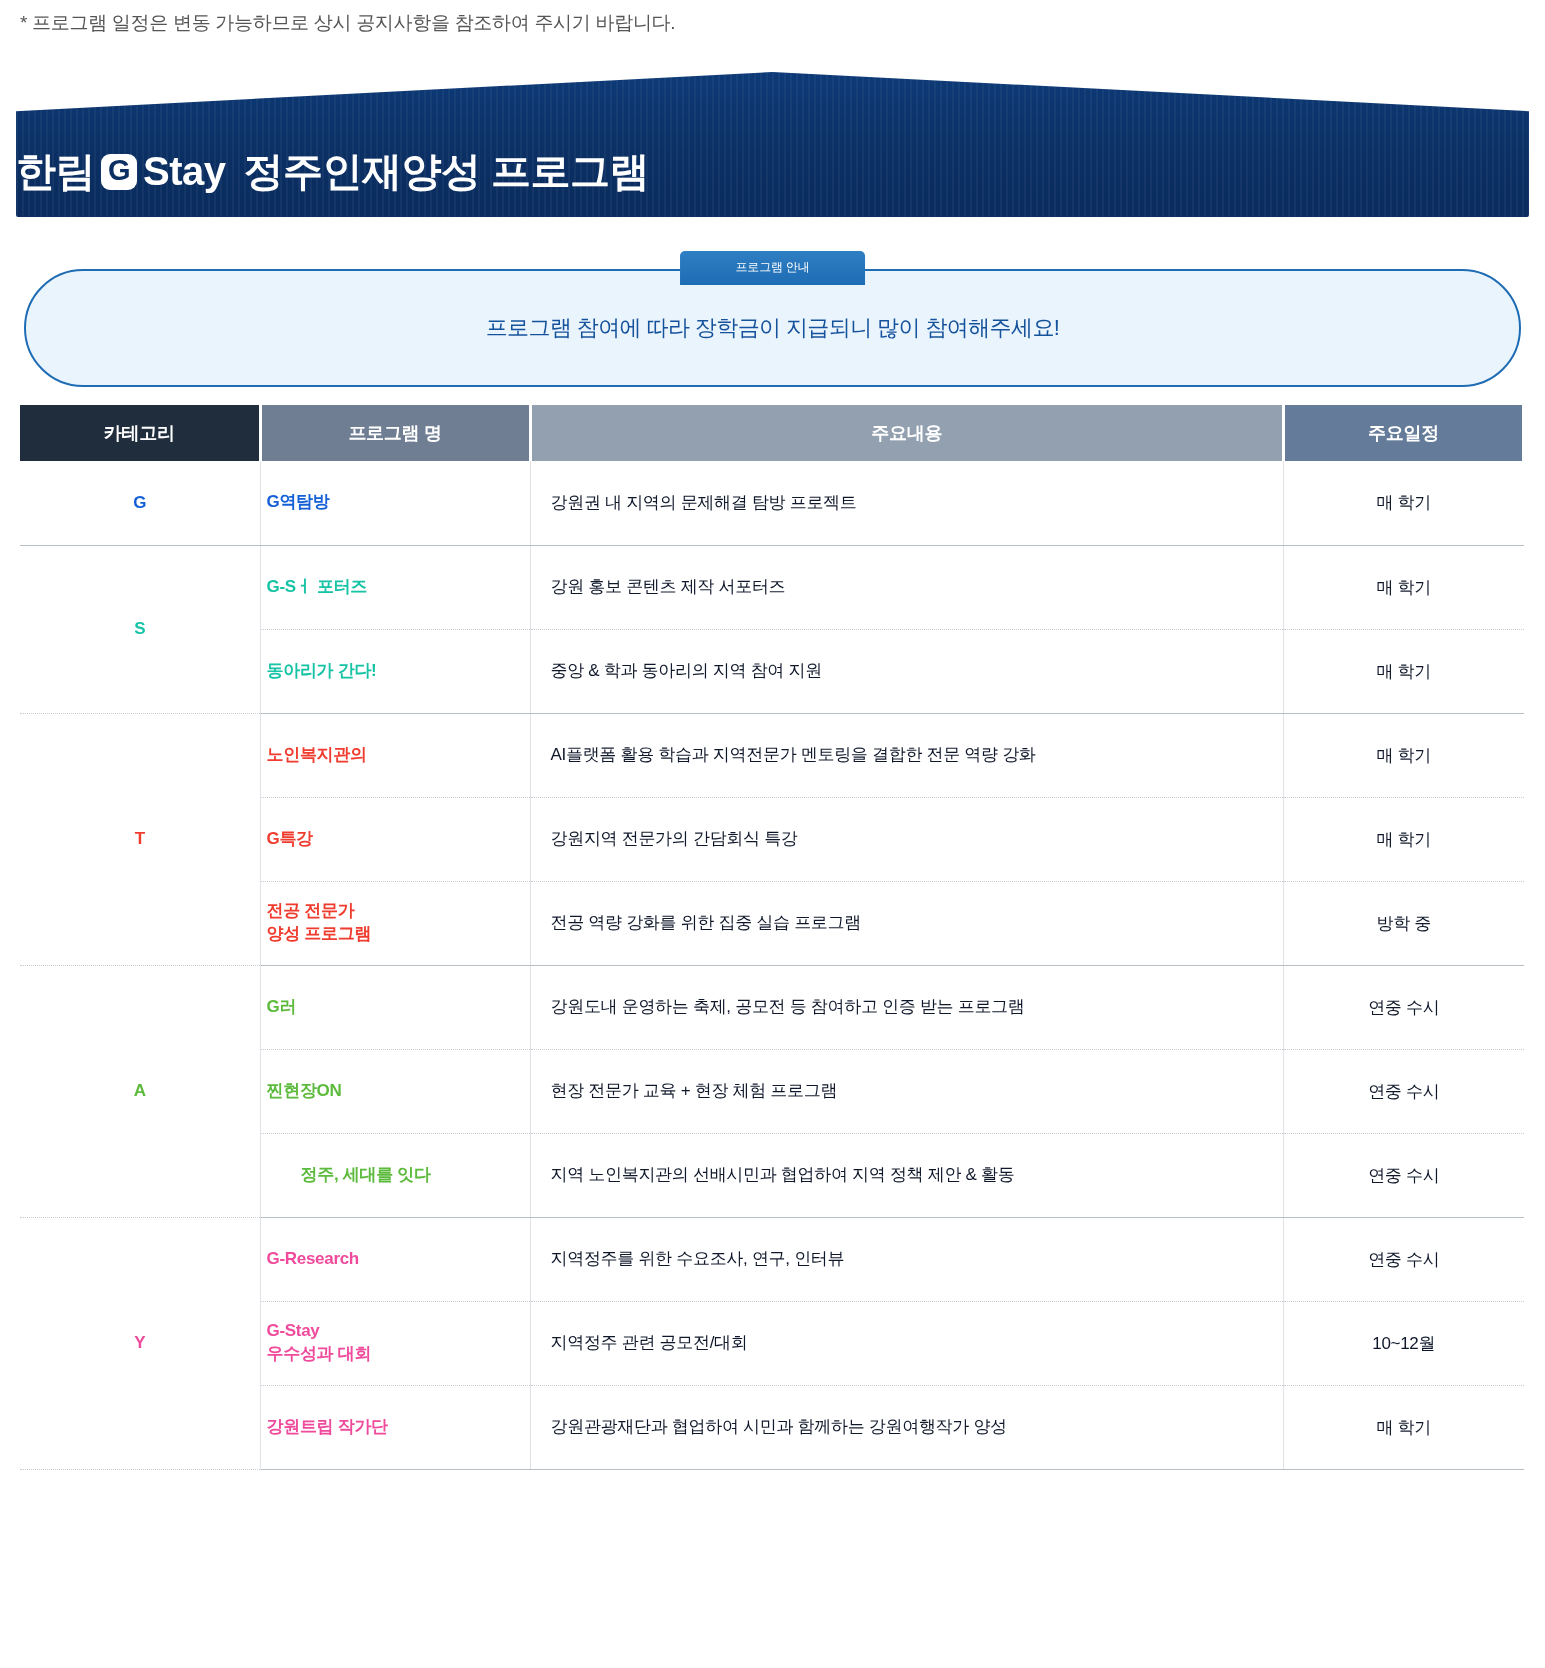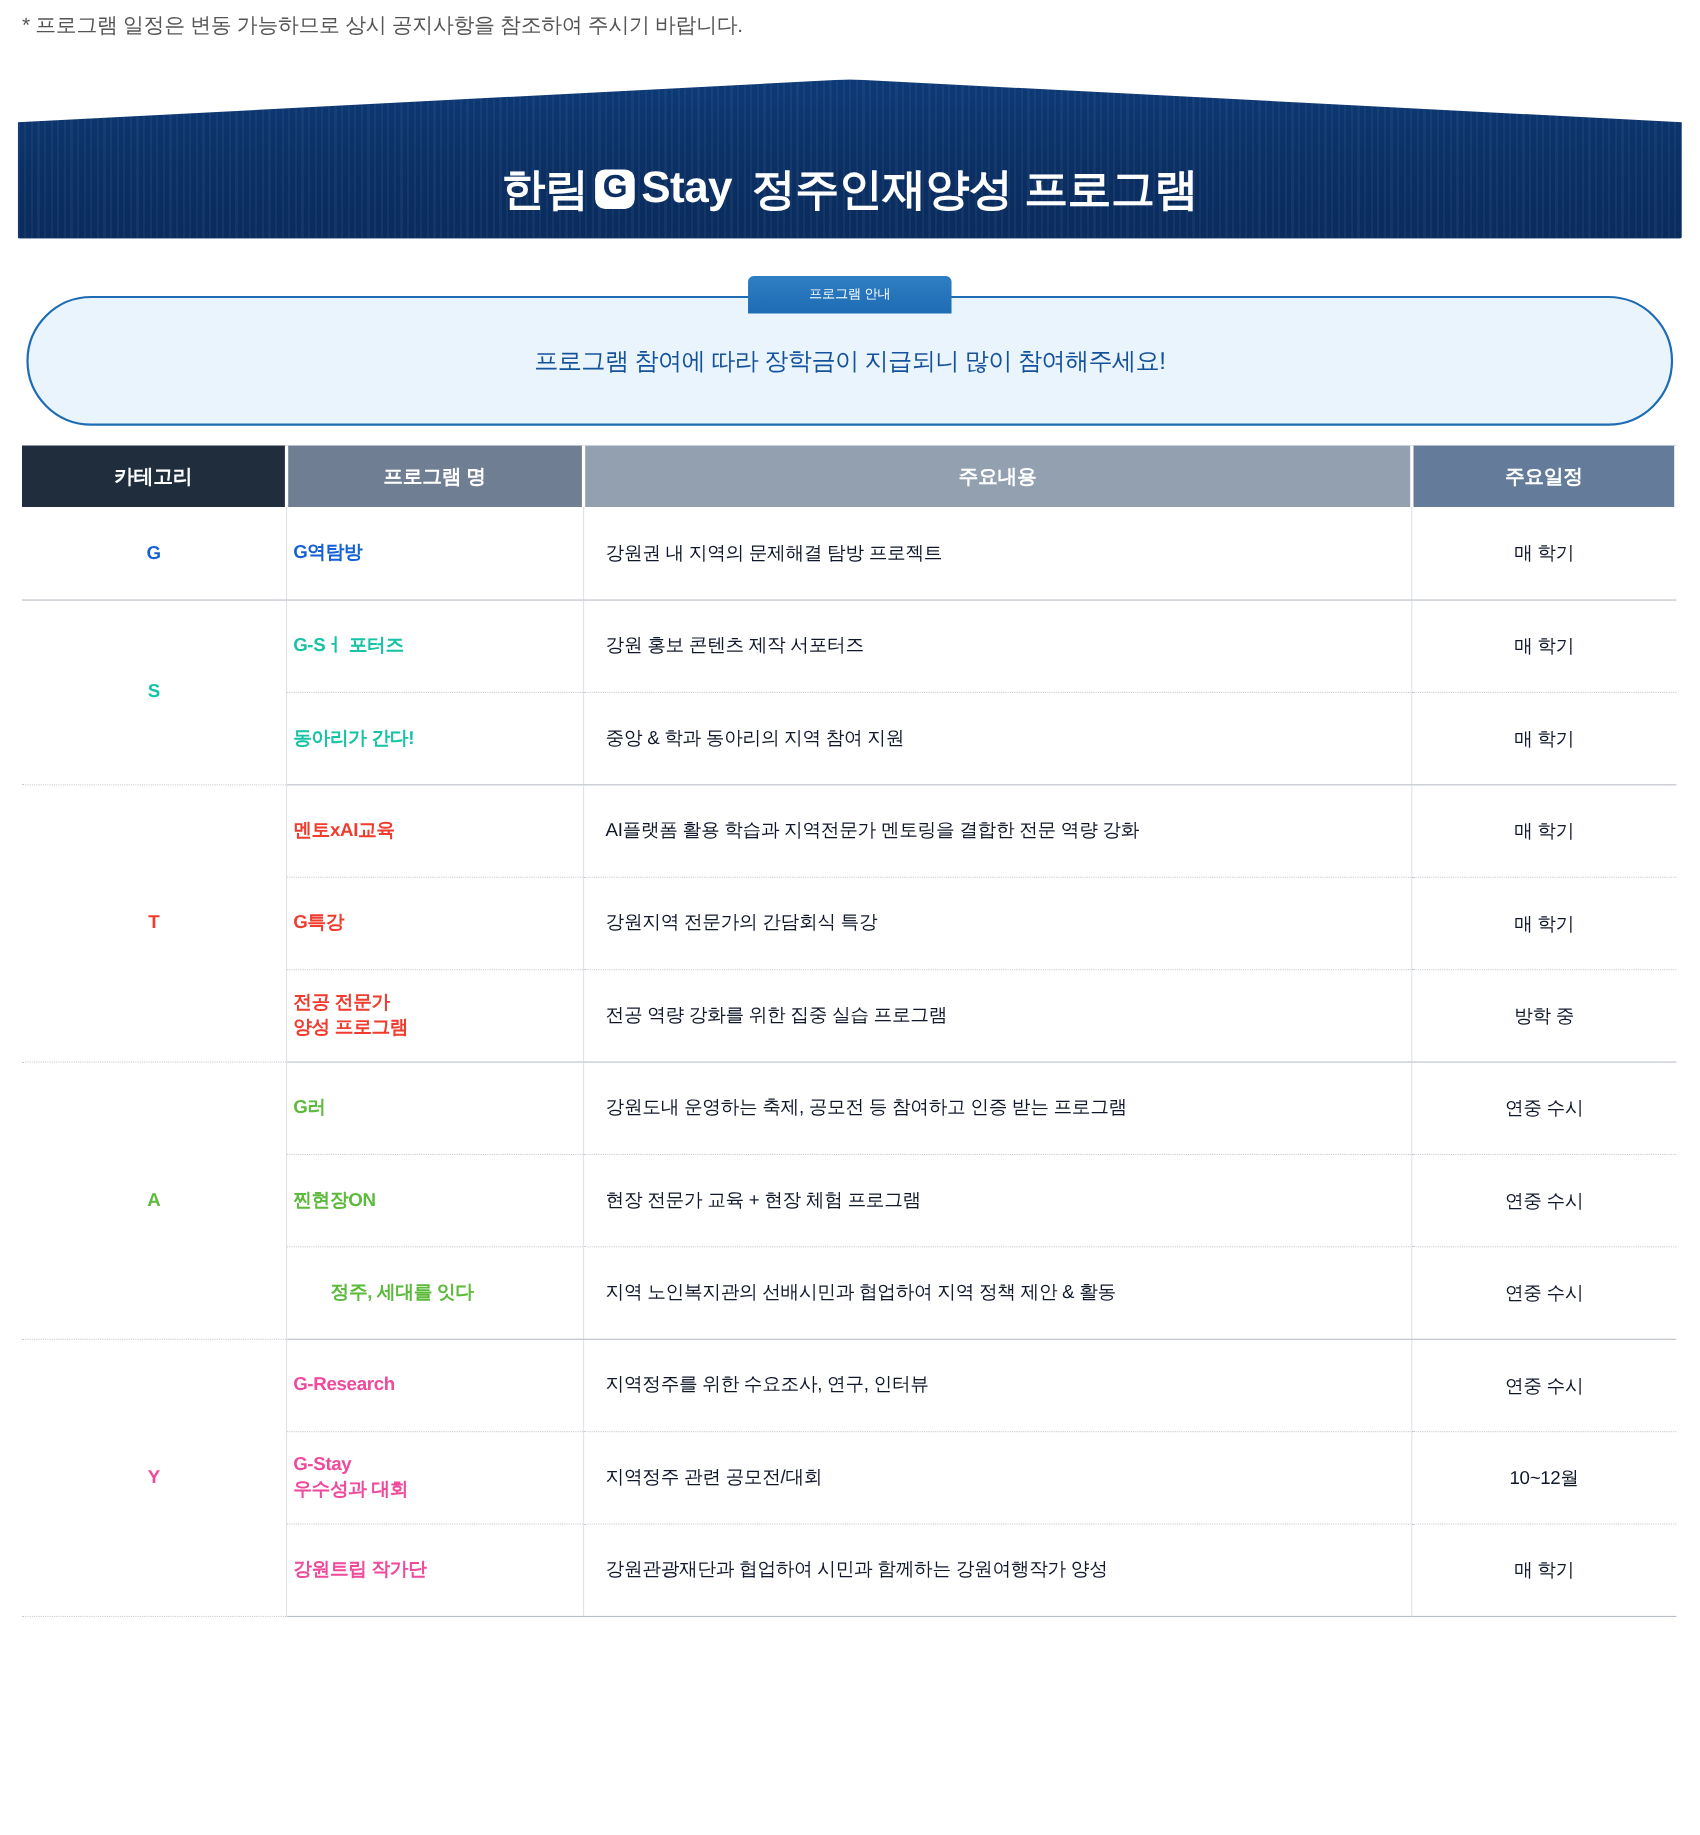--- a/index.html
+++ b/index.html
@@ -51,21 +51,21 @@
     left: 0; right: 0;
     top: 72px;
     text-align: center;
     color: #ffffff;
     font-size: 40px;
     font-weight: bold;
     letter-spacing: -0.5px;
     z-index: 3;
     display: flex;
     align-items: center;
-    justify-content: center;
+    justify-content: flex-start;
     gap: 2px;
   }
   .g-badge {
     display: inline-flex;
     align-items: center;
     justify-content: center;
     width: 36px; height: 36px;
     background: #ffffff;
     color: #0b2f63;
     border-radius: 9px;
@@ -219,21 +219,21 @@
             <td class="desc">강원 홍보 콘텐츠 제작 서포터즈</td>
             <td class="sched">매 학기</td>
           </tr>
           <tr class="row group-end">
             <td class="name cell-h" style="color: rgb(22, 195, 165);">동아리가 간다!</td>
             <td class="desc">중앙 &amp; 학과 동아리의 지역 참여 지원</td>
             <td class="sched">매 학기</td>
           </tr>
           <tr class="row">
             <td class="cat" rowspan="3" style="color: rgb(240, 60, 46);">T</td>
-            <td class="name cell-h" style="color: rgb(240, 60, 46);">멘토xAI교육</td>
+            <td class="name cell-h" style="color: rgb(240, 60, 46);">노인복지관의</td>
             <td class="desc">AI플랫폼 활용 학습과 지역전문가 멘토링을 결합한 전문 역량 강화</td>
             <td class="sched">매 학기</td>
           </tr>
           <tr class="row">
             <td class="name cell-h" style="color: rgb(240, 60, 46);">G특강</td>
             <td class="desc">강원지역 전문가의 간담회식 특강</td>
             <td class="sched">매 학기</td>
           </tr>
           <tr class="row group-end">
             <td class="name cell-h" style="color: rgb(240, 60, 46);">전공 전문가<br>양성 프로그램</td>

